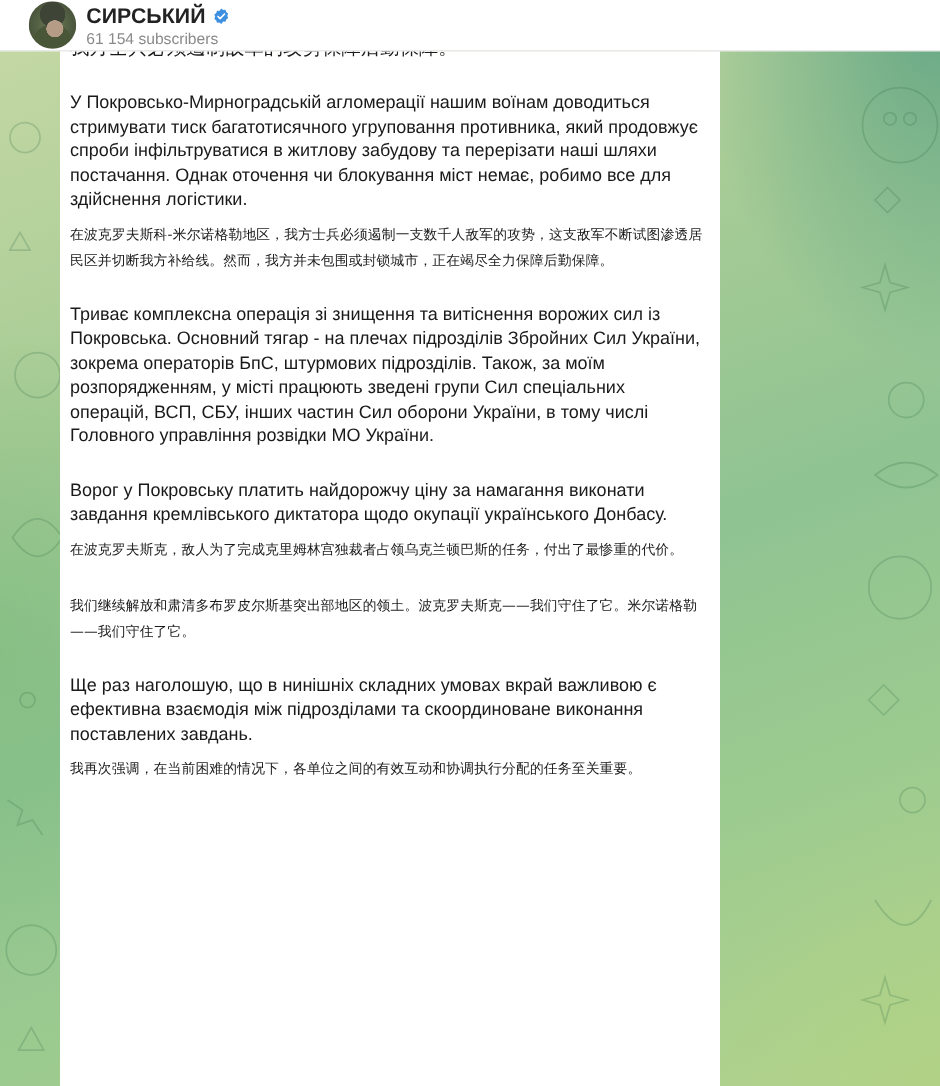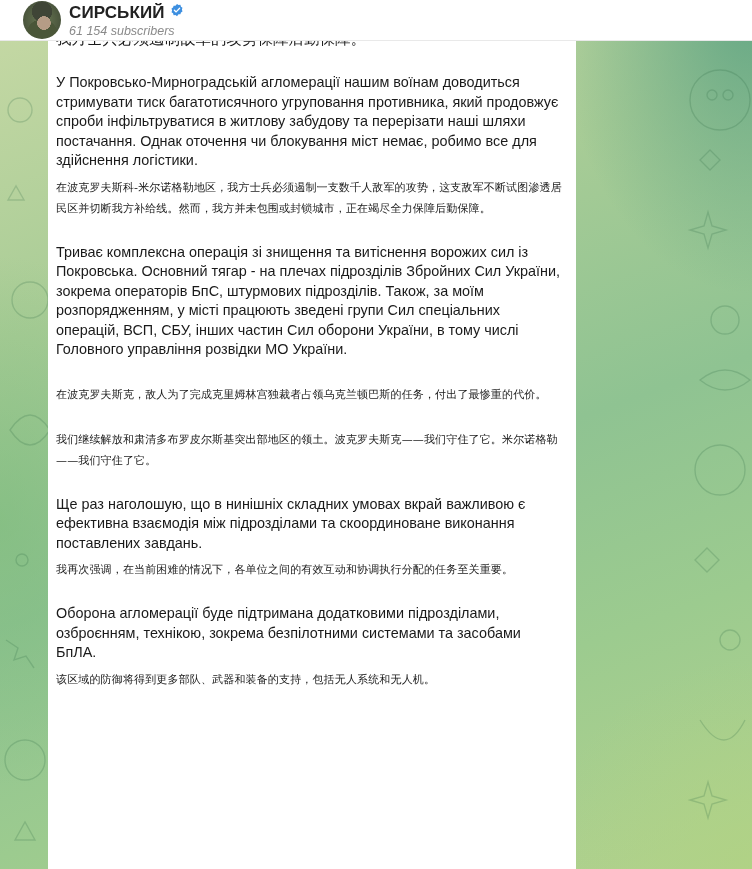--- a/index.html
+++ b/index.html
@@ -32,27 +32,27 @@
     .avatar {
       width: 38px; height: 38px; border-radius: 50%;
       background:
         radial-gradient(circle at 55% 58%, #b59c86 0 22%, rgba(0,0,0,0) 23%),
         radial-gradient(circle at 50% 28%, #3f4536 0 30%, rgba(0,0,0,0) 31%),
         radial-gradient(circle at 50% 90%, #4a5638 0 40%, rgba(0,0,0,0) 41%),
         radial-gradient(circle at 50% 50%, #6b7a55, #3b4431);
       flex: 0 0 auto;
     }
     .hinfo { margin-left: 8px; display: flex; flex-direction: column; justify-content: center; }
-    .title-row { display: flex; height: 20px; }
+    .title-row { display: flex; align-items: center; height: 20px; }
     .channel-name { font-weight: bold; font-size: 17px; color: #222222; letter-spacing: 0.1px; }
     .verified {
       width: 14px; height: 14px; margin-left: 5px;
       display: inline-flex; align-items: center; justify-content: center;
     }
-    .subs { font-size: 12.5px; color: #8a8a8a; margin-top: 1px; font-style: italic; }
+    .subs { font-size: 12.5px; color: #8a8a8a; margin-top: 1px; }
 
     
     .bubble {
       position: absolute; left: 48px; top: 41px; width: 528px; height: 828px;
       background: #ffffff;
       overflow: hidden;
       padding: 0 12px 0 8px;
       color: #1a1a1a;
       font-size: 14.4px;
       line-height: 19.5px;
@@ -122,30 +122,27 @@
   <div class="para" style="margin-top:23px">
     <div class="ua">У Покровсько-Мирноградській агломерації нашим воїнам доводиться стримувати тиск багатотисячного угруповання противника, який продовжує спроби інфільтруватися в житлову забудову та перерізати наші шляхи постачання. Однак оточення чи блокування міст немає, робимо все для здійснення логістики.</div>
     <div class="zh">在波克罗夫斯科-米尔诺格勒地区，我方士兵必须遏制一支数千人敌军的攻势，这支敌军不断试图渗透居民区并切断我方补给线。然而，我方并未包围或封锁城市，正在竭尽全力保障后勤保障。</div>
   </div>
 
   <div class="para" style="margin-top:24px">
     <div class="ua">Триває комплексна операція зі знищення та витіснення ворожих сил із Покровська. Основний тягар - на плечах підрозділів Збройних Сил України, зокрема операторів БпС, штурмових підрозділів. Також, за моїм розпорядженням, у місті працюють зведені групи Сил спеціальних операцій, ВСП, СБУ, інших частин Сил оборони України, в тому числі Головного управління розвідки МО України.</div>
   </div>
 
   <div class="para" style="margin-top:24px">
+    <div class="ua">Ворог у Покровську платить найдорожчу ціну за намагання виконати завдання кремлівського диктатора щодо окупації українського Донбасу.</div>
     <div class="zh">在波克罗夫斯克，敌人为了完成克里姆林宫独裁者占领乌克兰顿巴斯的任务，付出了最惨重的代价。</div>
   </div>
 
   <div class="para" style="margin-top:24px">
     <div class="zh">我们继续解放和肃清多布罗皮尔斯基突出部地区的领土。波克罗夫斯克——我们守住了它。米尔诺格勒——我们守住了它。</div>
   </div>
 
   <div class="para" style="margin-top:24px">
     <div class="ua">Ще раз наголошую, що в нинішніх складних умовах вкрай важливою є ефективна взаємодія між підрозділами та скоординоване виконання поставлених завдань.</div>
     <div class="zh">我再次强调，在当前困难的情况下，各单位之间的有效互动和协调执行分配的任务至关重要。</div>
   </div>
 
-  <div class="para" style="margin-top:24px">
-    <div class="ua">Оборона агломерації буде підтримана додатковими підрозділами, озброєнням, технікою, зокрема безпілотними системами та засобами БпЛА.</div>
-    <div class="zh">该区域的防御将得到更多部队、武器和装备的支持，包括无人系统和无人机。</div>
-  </div>
 
 </div>
 
 </body></html>

